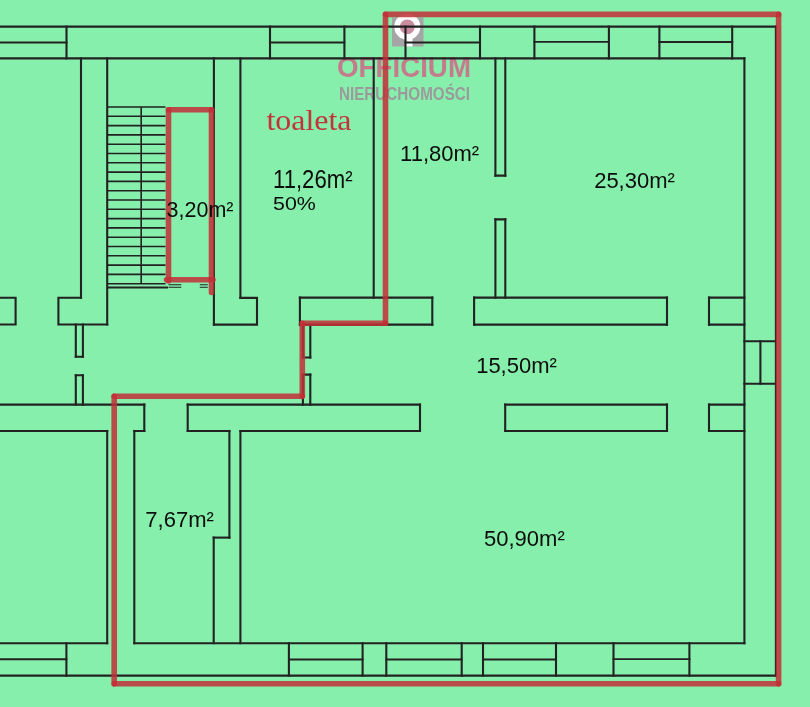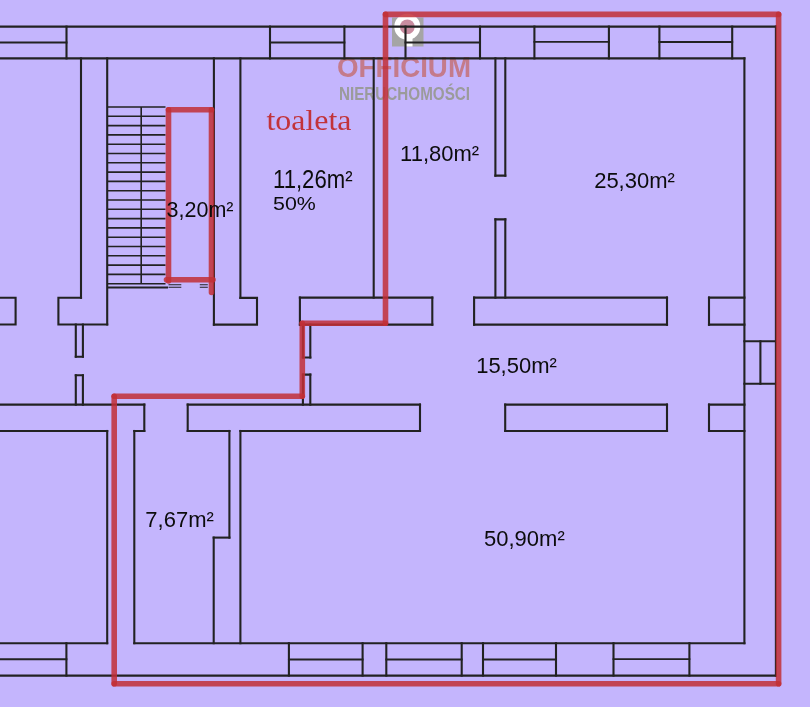--- a/index.html
+++ b/index.html
@@ -1,16 +1,16 @@
 <!DOCTYPE html>
 <html><head>
 <meta charset="utf-8">
 <style>
   html,body{margin:0;padding:0;background:#ffffff;}
-  .wrap{width:810px;height:707px;position:relative;overflow:hidden;background:#c4b5fd;}
+  .wrap{width:810px;height:707px;position:relative;overflow:hidden;background:#86efac;}
   text{font-family:"Liberation Sans",sans-serif;}
 </style>
 </head>
 <body>
 
 <div class="wrap">
 <svg width="810" height="707" viewBox="0 0 810 707" xmlns="http://www.w3.org/2000/svg">
 
 <g>
 

